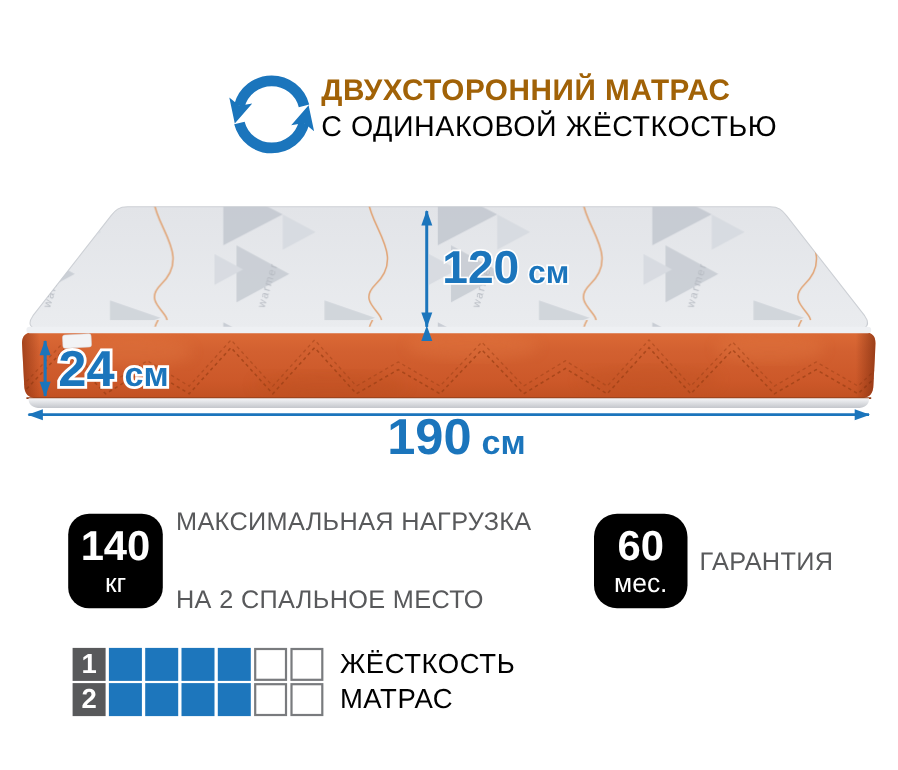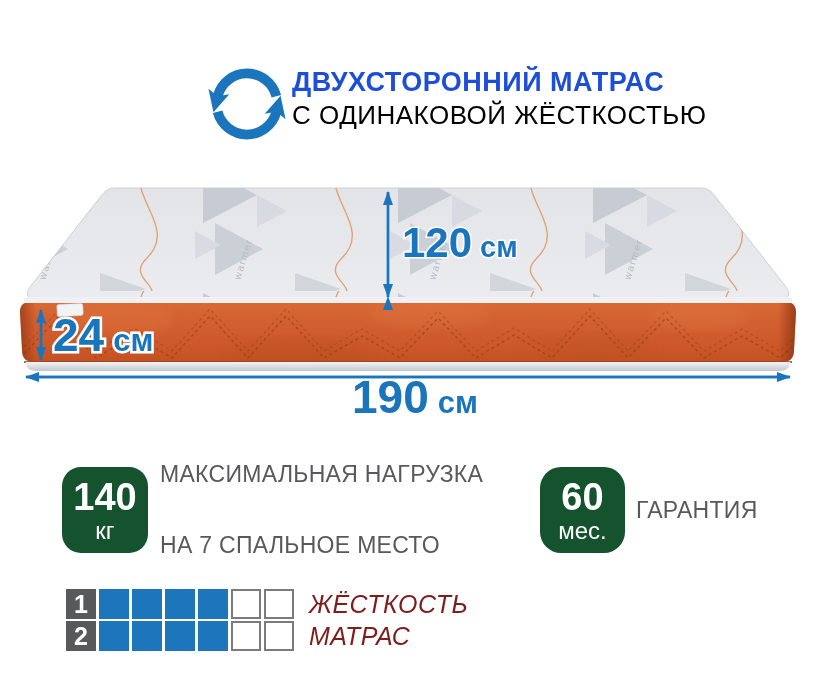--- a/index.html
+++ b/index.html
@@ -1,45 +1,45 @@
 <!DOCTYPE html>
 <html><head>
 <meta charset="utf-8">
 <style>
   html,body{margin:0;padding:0;background:#fff;}
   .stage{position:relative;width:816px;height:700px;background:#fff;overflow:hidden;
          font-family:"Liberation Sans",sans-serif;}
   
   .hdr-icon{position:absolute;left:196px;top:58px;width:102px;height:92px;}
   .hdr-text{position:absolute;left:292px;top:66px;}
-  .hdr-title{font-size:27px;font-weight:bold;color:#1d4ed8;letter-spacing:.5px;line-height:32px;}
+  .hdr-title{font-size:27px;font-weight:bold;color:#a16207;letter-spacing:.5px;line-height:32px;}
   .hdr-sub{font-size:26px;font-weight:400;color:#000000;letter-spacing:.5px;line-height:30px;margin-top:2px;}
   
   .mattress{position:absolute;left:0;top:165px;width:816px;height:262px;}
   
-  .badge{position:absolute;width:86px;height:86px;border-radius:19px;background:#14532d;
+  .badge{position:absolute;width:86px;height:86px;border-radius:19px;background:#000000;
          display:flex;flex-direction:column;align-items:center;justify-content:center;color:#fff;}
   .badge .val{font-size:38px;font-weight:bold;line-height:1;}
   .badge .unit{font-size:24px;font-weight:normal;line-height:1;margin-top:3px;}
   .badge1{left:62px;top:467px;}
   .badge2{left:540px;top:467px;width:85px;border-radius:21px;}
   .feat-label{position:absolute;height:86px;display:flex;flex-direction:column;justify-content:center;
               font-size:23px;color:#58595b;line-height:31px;letter-spacing:.3px;}
   .feat-label1{left:160px;top:467px;gap:40px;}
   .feat-label2{left:636px;top:467px;justify-content:center;}
   
   .scale{position:absolute;left:66px;top:589px;display:flex;flex-direction:column;gap:2px;}
   .scale-row{display:flex;align-items:center;gap:3px;}
   .numcell{width:30px;height:30px;background:#58595b;color:#fff;font-size:25px;font-weight:bold;
            display:flex;align-items:center;justify-content:center;flex:0 0 auto;}
   .cells{display:flex;gap:3px;}
   .cell{width:30px;height:30px;box-sizing:border-box;flex:0 0 auto;}
   .cell.filled{background:#1d76bc;}
   .cell.empty{background:#fff;border:2px solid #797b7e;}
-  .row-label{margin-left:12px;font-size:25px;color:#7f1d1d;letter-spacing:.5px;white-space:nowrap;font-style:italic;}
+  .row-label{margin-left:12px;font-size:25px;color:#000000;letter-spacing:.5px;white-space:nowrap;}
 </style>
 </head>
 <body>
 
 <div class="stage">
 
   <svg class="hdr-icon" viewBox="0 0 100 94">
     <defs>
       <marker id="iconArrow" markerUnits="userSpaceOnUse" markerWidth="24" markerHeight="24" refX="6" refY="12" orient="auto">
         <path d="M1,1 L23,12 L1,23 L6,12 Z" fill="#1b75bc"></path>
@@ -143,21 +143,21 @@
       <text x="352" y="248" fill="#1b75bc" font-weight="bold"><tspan font-size="46">190</tspan><tspan font-size="31" dx="9">см</tspan></text>
     </g>
   </svg>
 
   <div class="badge badge1">
     <div class="val">140</div>
     <div class="unit">кг</div>
   </div>
   <div class="feat-label feat-label1">
     <span>МАКСИМАЛЬНАЯ НАГРУЗКА</span>
-    <span>НА 7 СПАЛЬНОЕ МЕСТО</span>
+    <span>НА 2 СПАЛЬНОЕ МЕСТО</span>
   </div>
 
   <div class="badge badge2">
     <div class="val">60</div>
     <div class="unit">мес.</div>
   </div>
   <div class="feat-label feat-label2">
     <span>ГАРАНТИЯ</span>
     <span></span>
   </div>

